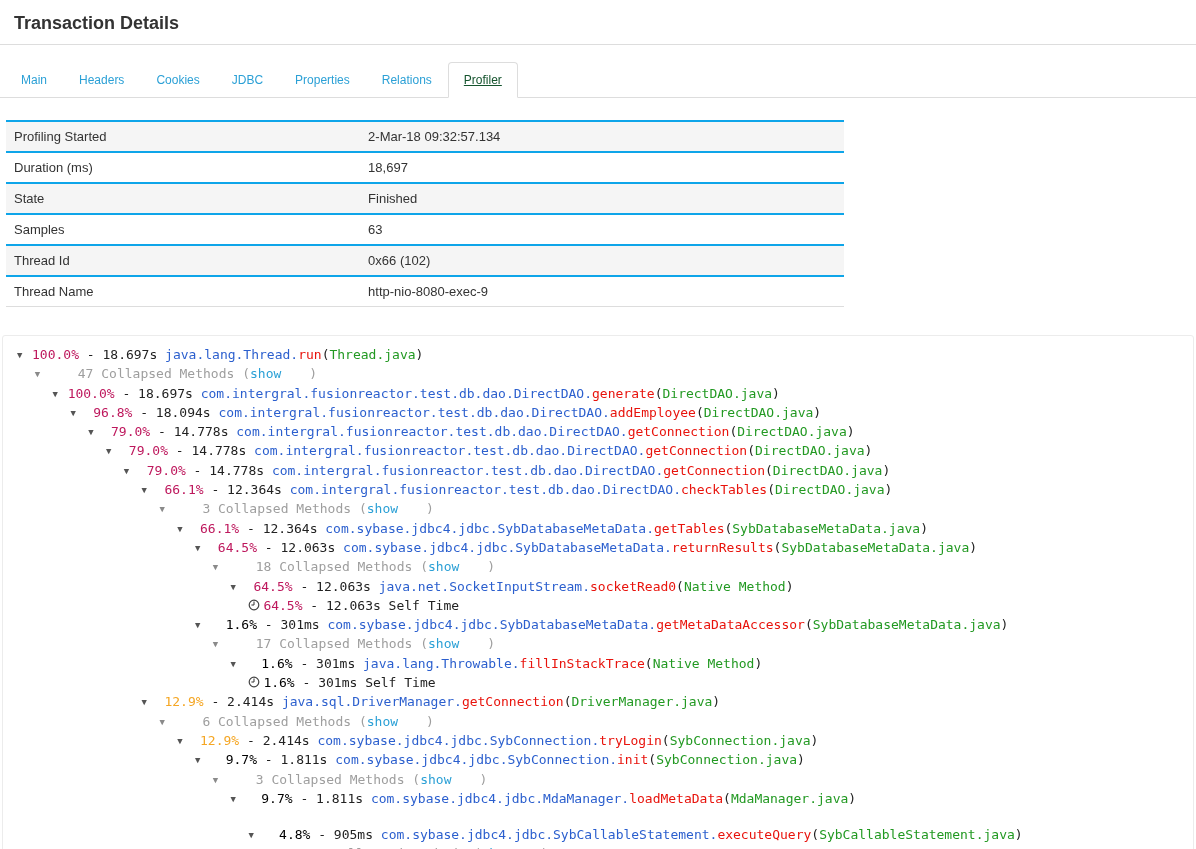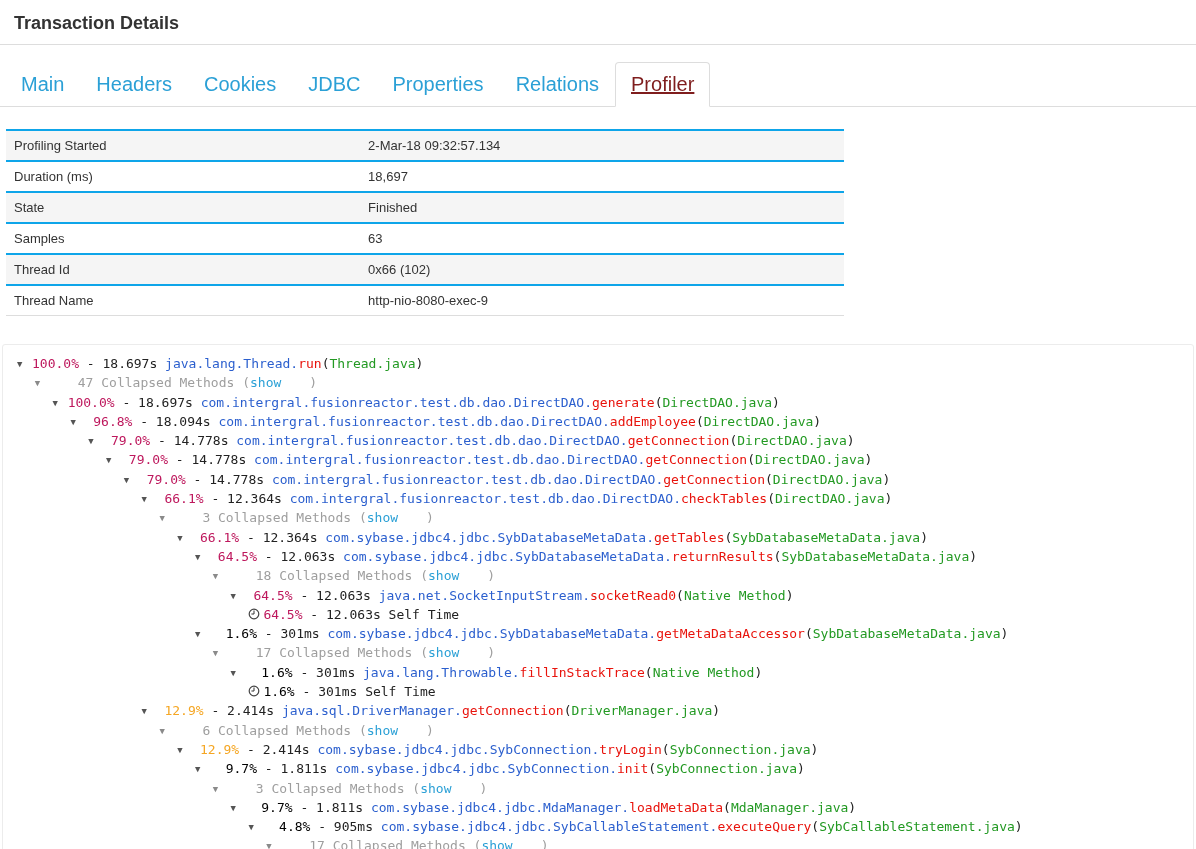--- a/index.html
+++ b/index.html
@@ -6,24 +6,24 @@
   body{
     width:1196px;height:849px;overflow:hidden;position:relative;
     font-family:"Liberation Sans",sans-serif;color:#333;
   }
   .page-title{font-size:18px;font-weight:bold;color:#333;margin:13px 0 10px 14px;}
   .title-rule{border:0;border-top:1px solid #ddd;margin:0;height:0;}
   
   .tabs{list-style:none;display:flex;margin:17px 0 0 0;padding:0 0 0 5px;border-bottom:1px solid #ddd;}
   .tabs li{margin-bottom:-1px;}
   .tabs a{
-    display:block;padding:10px 15px;font-size:20px;text-decoration:none;
+    display:block;padding:10px 15px;font-size:12px;text-decoration:none;
     color:#2ba0d6;border:1px solid transparent;border-radius:4px 4px 0 0;cursor:pointer;
   }
-  .tabs li.active a{color:#7f1d1d;background:#fff;border-color:#ddd;border-bottom-color:#fff;text-decoration:underline;}
+  .tabs li.active a{color:#14532d;background:#fff;border-color:#ddd;border-bottom-color:#fff;text-decoration:underline;}
   
   .info-table{width:838px;margin:22px 0 0 6px;border-collapse:collapse;font-size:13px;}
   .info-table tr{border-top:2px solid #0ea5e9;}
   .info-table tr:last-child{border-bottom:1px solid #ddd;}
   .info-table tr:nth-child(odd){background:#f5f5f5;}
   .info-table td{padding:7px 8px;color:#333;}
   .info-table td.val{text-align:left;}
   
   .tree{
     margin:28px 2px 0 2px;border:1px solid #ececec;border-radius:3px;
@@ -130,16 +130,16 @@
           <circle cx="6" cy="6" r="4.8" fill="none" stroke="#444" stroke-width="1.2"></circle>
           <line x1="6" y1="6" x2="6" y2="2.6" stroke="#444" stroke-width="1.1"></line>
           <line x1="6" y1="6" x2="3.4" y2="6" stroke="#444" stroke-width="1.1"></line>
         </svg></span><span class="c-plain">1.6%</span><span class="c-dark"> - 301ms Self Time</span></div>
     <div class="tline" style="padding-left: 138.6px;"><span class="tri">▼</span><span class="pct c-orange">12.9%</span><span class="c-dark"> - 2.414s </span><span class="c-cls">java.sql.DriverManager.</span><span class="c-meth">getConnection</span><span class="c-dark">(</span><span class="c-file">DriverManager.java</span><span class="c-dark">)</span></div>
     <div class="tline" style="padding-left: 156.4px;"><span class="tri gray">▼</span><span class="c-gray">6 Collapsed Methods (</span><a class="c-link">show</a><span class="c-gray">)</span></div>
     <div class="tline" style="padding-left: 174.2px;"><span class="tri">▼</span><span class="pct c-orange">12.9%</span><span class="c-dark"> - 2.414s </span><span class="c-cls">com.sybase.jdbc4.jdbc.SybConnection.</span><span class="c-meth">tryLogin</span><span class="c-dark">(</span><span class="c-file">SybConnection.java</span><span class="c-dark">)</span></div>
     <div class="tline" style="padding-left: 192px;"><span class="tri">▼</span><span class="pct c-plain">9.7%</span><span class="c-dark"> - 1.811s </span><span class="c-cls">com.sybase.jdbc4.jdbc.SybConnection.</span><span class="c-meth">init</span><span class="c-dark">(</span><span class="c-file">SybConnection.java</span><span class="c-dark">)</span></div>
     <div class="tline" style="padding-left: 209.8px;"><span class="tri gray">▼</span><span class="c-gray">3 Collapsed Methods (</span><a class="c-link">show</a><span class="c-gray">)</span></div>
     <div class="tline" style="padding-left: 227.6px;"><span class="tri">▼</span><span class="pct c-plain">9.7%</span><span class="c-dark"> - 1.811s </span><span class="c-cls">com.sybase.jdbc4.jdbc.MdaManager.</span><span class="c-meth">loadMetaData</span><span class="c-dark">(</span><span class="c-file">MdaManager.java</span><span class="c-dark">)</span></div>
-    <div class="tline" style="padding-left: 245.4px;"><span class="tri">▼</span><span class="pct c-plain">4.8%</span><span class="c-dark"> - 905ms </span><span class="c-cls">com.sybase.jdbc4.jdbc.SybCallableStatement.</span><span class="c-meth">executeQuery</span><span class="c-dark">(</span><span class="c-file">SybCallableStatement.java</span><span class="c-dark">)</span></div>
+    <div class="tline" style="padding-left: 245.4px; margin-top: 17px;"><span class="tri">▼</span><span class="pct c-plain">4.8%</span><span class="c-dark"> - 905ms </span><span class="c-cls">com.sybase.jdbc4.jdbc.SybCallableStatement.</span><span class="c-meth">executeQuery</span><span class="c-dark">(</span><span class="c-file">SybCallableStatement.java</span><span class="c-dark">)</span></div>
     <div class="tline" style="padding-left: 263.2px;"><span class="tri gray">▼</span><span class="c-gray">17 Collapsed Methods (</span><a class="c-link">show</a><span class="c-gray">)</span></div>
     <div class="tline" style="padding-left: 281px;"><span class="tri">▼</span><span class="pct c-plain">4.8%</span><span class="c-dark"> - 905ms </span><span class="c-cls">java.net.SocketInputStream.</span><span class="c-meth">socketRead0</span><span class="c-dark">(</span><span class="c-file">Native Method</span><span class="c-dark">)</span></div>
   </div>
 
 </body></html>

